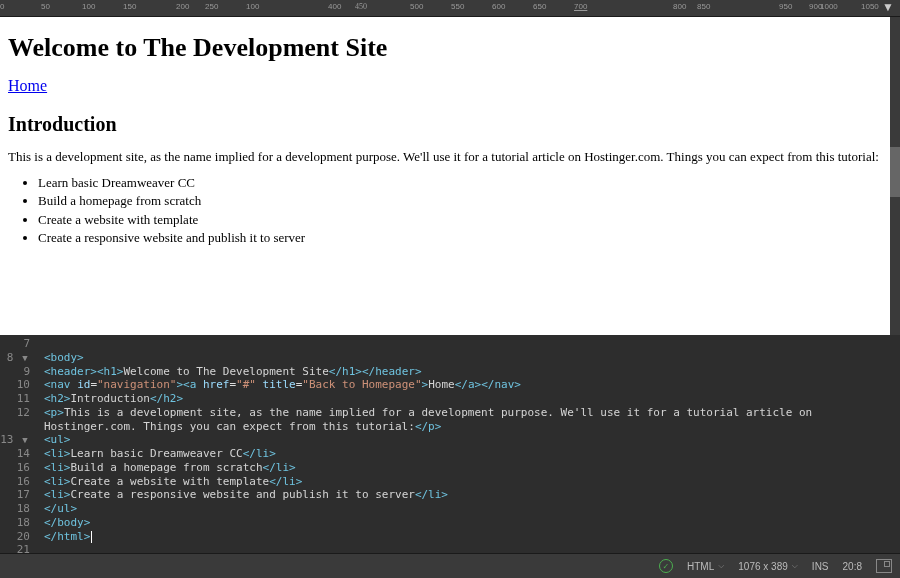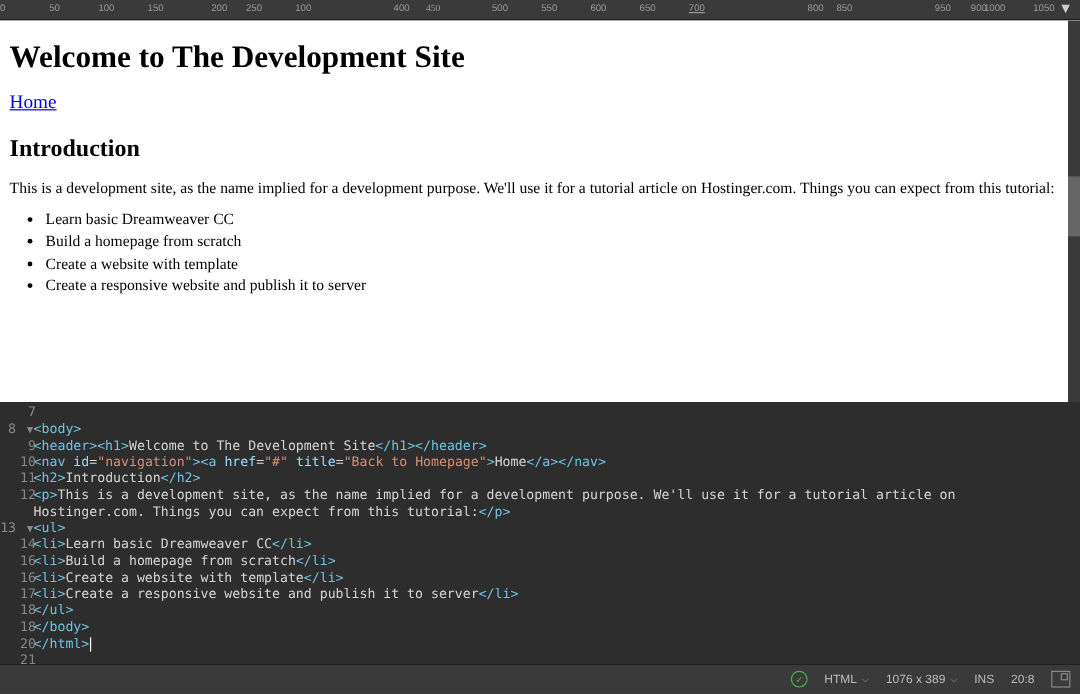--- a/index.html
+++ b/index.html
@@ -17,21 +17,21 @@
   .preview h2{font-size:20px;font-weight:bold;margin:18px 0 12px 0}
   .preview p{font-size:13px;margin:8px 0;line-height:1.35}
   .preview ul{margin:6px 0 0 0;padding-left:30px;font-size:13px}
   .preview li{margin:1px 0;line-height:1.35}
   .preview-scroll{position:absolute;right:0;top:0;width:10px;height:100%;background:#3a3a3a}
   .preview-scroll-thumb{position:absolute;right:0;top:130px;width:10px;height:50px;background:#666}
   
   .code{flex:1;background:#2d2d2d;overflow:auto;font-family:Consolas,Menlo,monospace;font-size:11px;line-height:1.25;position:relative}
   .gutter{position:absolute;left:0;top:0;width:30px;text-align:right;color:#888;padding:2px 4px 0 0;user-select:none}
   .gutter div{height:13.75px}
-  .codelines{margin-left:28px;padding-top:2px;white-space:pre}
+  .codelines{margin-left:44px;padding-top:2px;white-space:pre}
   .codelines div{height:13.75px}
   .fold{color:#888;font-size:9px;display:inline-block;width:10px;text-align:center}
   .cursor{display:inline-block;width:1px;height:12px;background:#fff;vertical-align:text-bottom;margin-left:1px}
   
   .tag{color:#6fc3df}
   .attr{color:#9cdcfe}
   .val{color:#ce9178}
   .txt{color:#d4d4d4}
   
   .status{height:24px;background:#3a3a3a;border-top:1px solid #1a1a1a;display:flex;align-items:center;justify-content:flex-end;font-size:10px;color:#bbb;padding:0 8px;gap:14px}

